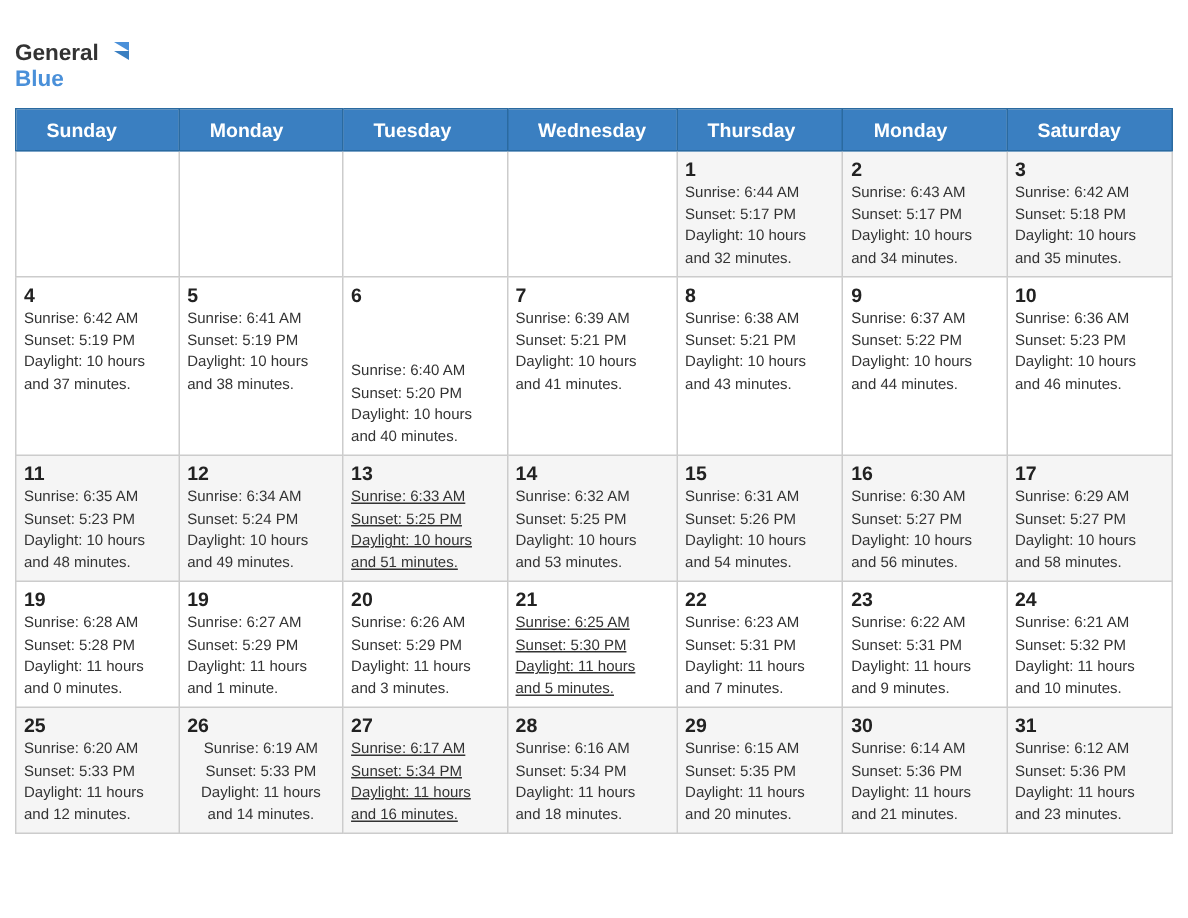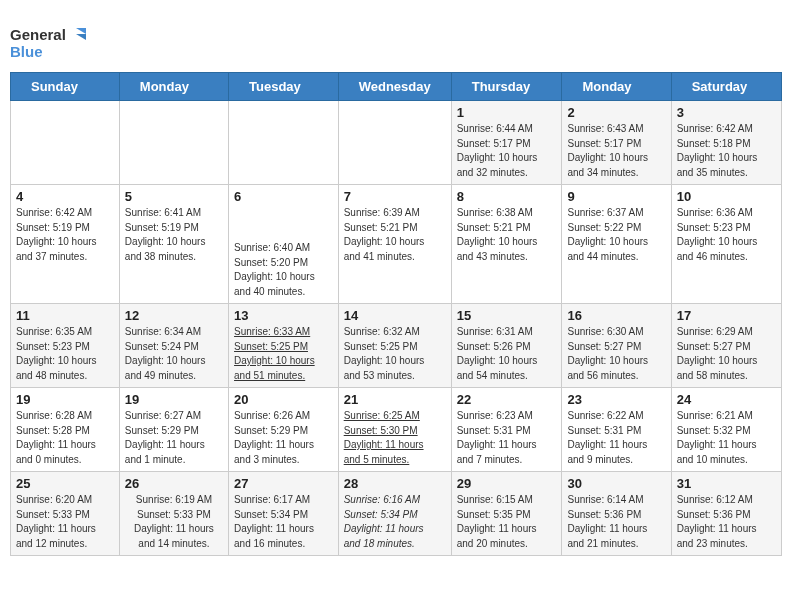--- a/index.html
+++ b/index.html
@@ -301,28 +301,28 @@
         </td>
         <td>
           <span class="day-num">26</span>
           <div class="day-info" style="white-space: pre-line; text-align: center;">Sunrise: 6:19 AM
 Sunset: 5:33 PM
 Daylight: 11 hours
 and 14 minutes.</div>
         </td>
         <td>
           <span class="day-num">27</span>
-          <div class="day-info" style="white-space: pre-line;">Sunrise: 6:17 AM
+          <div class="day-info" style="white-space: pre-line; text-decoration: underline;">Sunrise: 6:17 AM
 Sunset: 5:34 PM
 Daylight: 11 hours
 and 16 minutes.</div>
         </td>
         <td>
           <span class="day-num">28</span>
-          <div class="day-info" style="white-space: pre-line; font-style: italic;">Sunrise: 6:16 AM
+          <div class="day-info" style="white-space: pre-line;">Sunrise: 6:16 AM
 Sunset: 5:34 PM
 Daylight: 11 hours
 and 18 minutes.</div>
         </td>
         <td>
           <span class="day-num">29</span>
           <div class="day-info" style="white-space: pre-line;">Sunrise: 6:15 AM
 Sunset: 5:35 PM
 Daylight: 11 hours
 and 20 minutes.</div>

